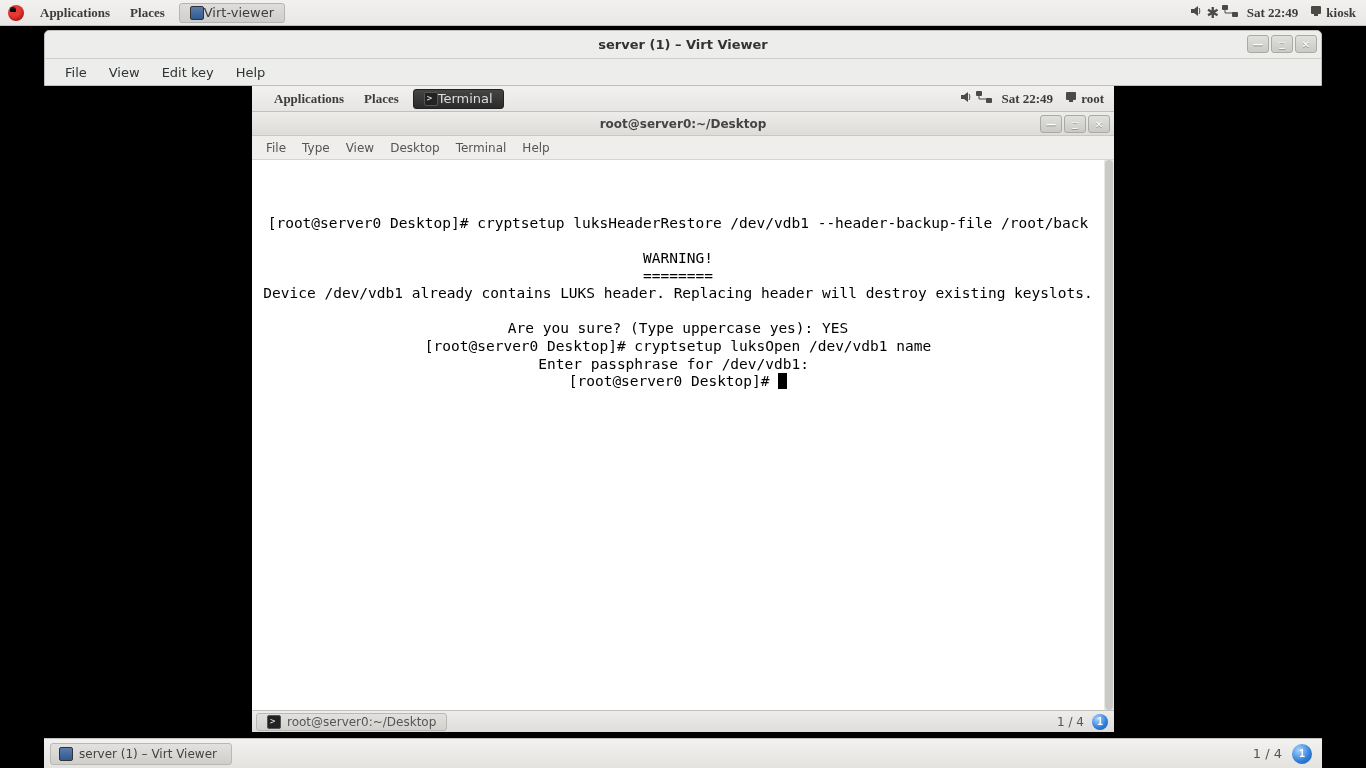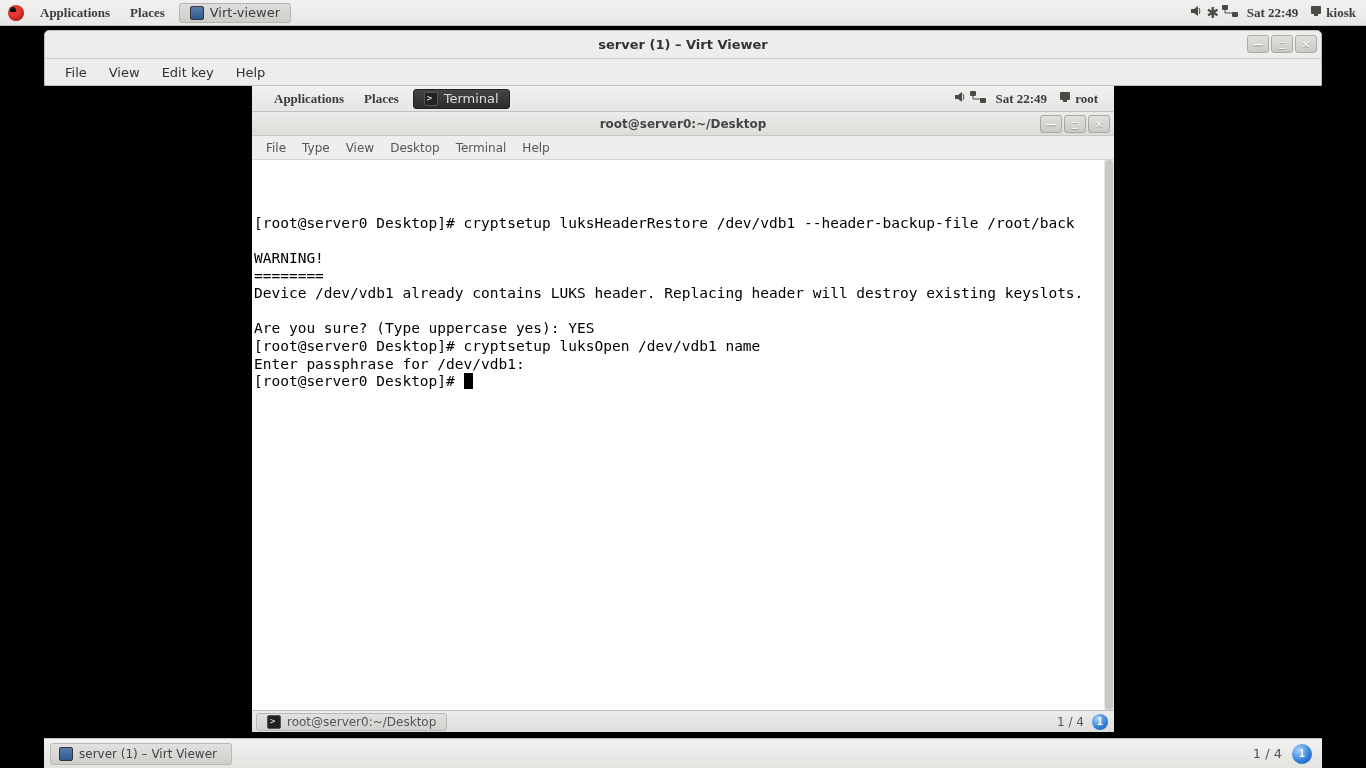--- a/index.html
+++ b/index.html
@@ -23,21 +23,21 @@
   .host-top-panel .rh-logo {
     width:16px; height:16px; margin:0 6px 0 8px;
     background: radial-gradient(circle at 40% 35%, #e53935 40%, #b71c1c 70%, #7f0000 100%);
     border-radius:50%;
     position:relative;
   }
   .host-top-panel .rh-logo::after{content:"";position:absolute;top:2px;left:2px;width:6px;height:5px;background:linear-gradient(#222,#000);border-radius:2px 3px 1px 1px;}
   .panel-item { padding:0 10px; height:100%; display:flex; align-items:center; cursor:pointer;font-family:Liberation Serif, serif;}
   .panel-sep { flex:1; }
   .taskbtn {
-    display:flex;align-items:center;gap:6px;
+    display:flex;align-items:center;
     background:linear-gradient(#dedddb,#cfcecb);
     border:1px solid #b5b4b0; border-radius:3px;
     height:20px; padding:0 10px; margin:0 4px; font-weight:normal;
     color:#3c3c3c;
   }
   .mini-icon { width:14px;height:14px;display:inline-block; }
   .mini-screen { background:linear-gradient(#5b7ca8,#2e5a93);border:1px solid #333;border-radius:2px;}
   .mini-term { background:#222;border:1px solid #555;border-radius:2px;position:relative;}
   .mini-term::after{content:">";color:#eee;font:9px monospace;position:absolute;left:2px;top:0;}
   .tray-icon{width:16px;text-align:center;color:#4a4a47;}
@@ -81,21 +81,21 @@
   .term-menu{
     height:24px;background:#efeeec;border-bottom:1px solid #d4d4d0;
     display:flex;align-items:center;padding:0 6px;font-size:12px;color:#555;
   }
   .term-menu .m{padding:2px 8px;cursor:pointer;}
   .term-body{
     position:absolute;top:48px;left:0;right:10px;bottom:0;
     background:#fff;padding:2px 2px;
     font-family:"DejaVu Sans Mono","Liberation Mono",monospace;
     font-size:14.5px;line-height:17.6px;color:#000;
-    white-space:pre-wrap;word-break:break-all;
+    white-space:pre-wrap;word-break:break-all;text-align:center;
   }
   .term-scroll{position:absolute;top:48px;right:0;bottom:0;width:10px;background:#e8e8e5;}
   .term-scroll .thumb{position:absolute;top:0;left:1px;right:1px;height:100%;background:#c9c9c5;border-radius:4px;}
   .cursor{display:inline-block;width:9px;height:16px;background:#000;vertical-align:text-bottom;}
   
   .guest-bottom{
     position:absolute;left:0;right:0;bottom:0;height:22px;
     background:linear-gradient(#eeedeb,#dedddb);
     border-top:1px solid #c0c0bc;
     display:flex;align-items:center;font-size:12px;color:#555;
@@ -194,21 +194,21 @@
           <path d="M4 6v3h10V8" stroke="#4a4a47" fill="none"></path>
         </svg>
     </div>
     <div class="panel-item" style="font-weight:bold;">Sat 22:49</div>
     <div class="tray-icon">
       <svg width="14" height="14" viewBox="0 0 14 14" fill="#4a4a47">
           <rect x="2" y="2" width="10" height="8" rx="1"></rect>
           <rect x="5" y="10" width="4" height="2"></rect>
         </svg>
     </div>
-    <div class="panel-item" style="padding-left:2px;padding-right:16px;">root</div>
+    <div class="panel-item" style="padding-left:2px;padding-right:10px;">root</div>
   </div>
 
   <div class="term-window">
     <div class="term-titlebar">
       <span>root@server0:~/Desktop</span>
       <div class="win-controls" style="top:3px;">
         <div class="wc-btn">
             <span>—</span>
           </div>
         <div class="wc-btn">

